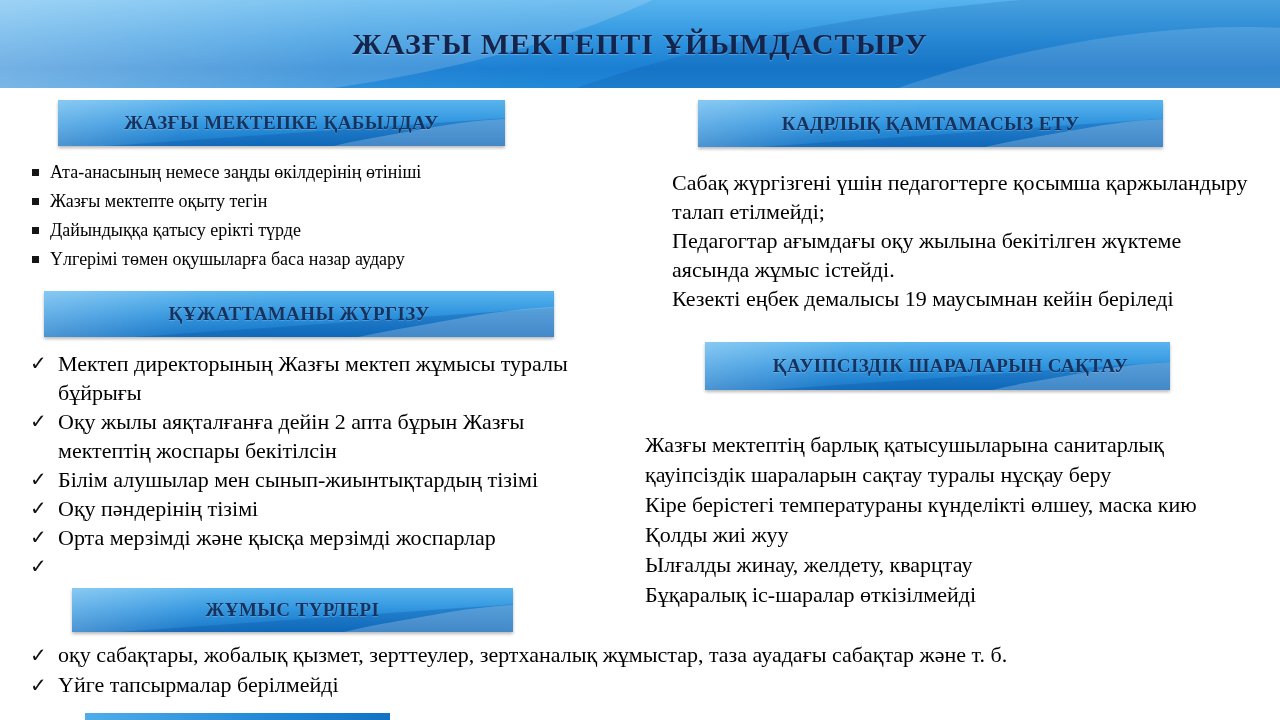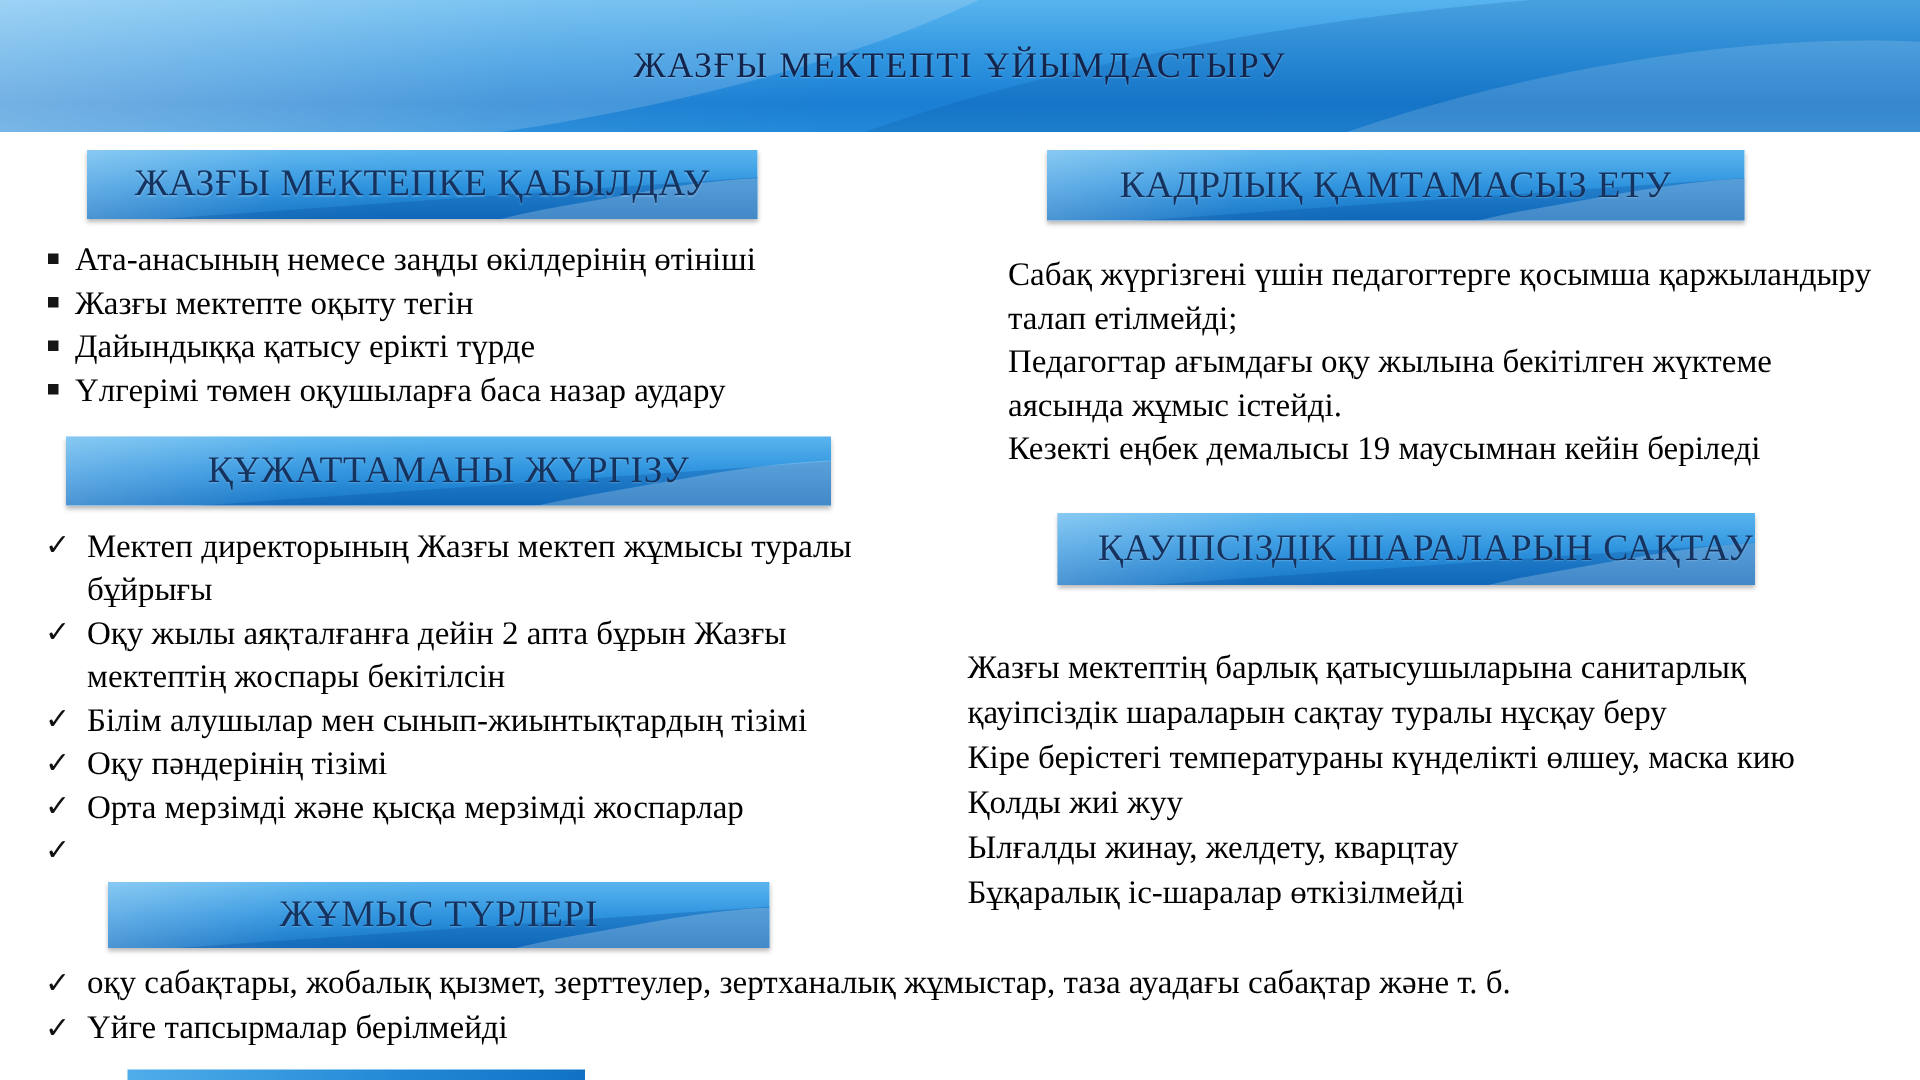--- a/index.html
+++ b/index.html
@@ -25,21 +25,21 @@
   .header .swoosh2 {
     position:absolute; right:-220px; bottom:-200px; width:1100px; height:280px;
     background:rgba(8,70,150,0.18); transform:rotate(-7deg); border-radius:50%;
   }
   .header .swoosh3 {
     position:absolute; right:-180px; bottom:-230px; width:800px; height:270px;
     background:rgba(255,255,255,0.14); transform:rotate(-12deg); border-radius:50%;
   }
   .slide-title {
     position:relative; z-index:2;
-    font-size:24px; font-weight:normal; letter-spacing:1px; color:#13254d;
+    font-size:30px; font-weight:bold; letter-spacing:1px; color:#13254d;
     text-shadow:0 1px 1px rgba(255,255,255,0.25);
   }
 
   
   .banner {
     position:absolute; overflow:hidden;
     background:
       linear-gradient(115deg, rgba(255,255,255,0.28) 0%, rgba(255,255,255,0.04) 30%, rgba(255,255,255,0) 48%),
       linear-gradient(180deg, #5ab5ee 0%, #2e93de 52%, #1172c4 100%);
     box-shadow:0 2px 3px rgba(0,0,0,0.28);
@@ -48,34 +48,34 @@
   .banner::before {
     content:""; position:absolute; left:-40px; bottom:-34px; width:130%; height:48px;
     background:rgba(10,80,160,0.30); transform:rotate(-4deg);
   }
   .banner::after {
     content:""; position:absolute; right:-60px; bottom:-46px; width:70%; height:60px;
     background:rgba(255,255,255,0.22); transform:rotate(-10deg); border-radius:40%;
   }
   .banner-label {
     position:relative; z-index:2;
-    font-weight:normal; font-size:25px; color:#16335f; letter-spacing:0.4px;
+    font-weight:bold; font-size:19px; color:#16335f; letter-spacing:0.4px;
     text-shadow:0 1px 1px rgba(255,255,255,0.2);
   }
   .b-left1  { left:58px;  top:100px; width:447px; height:46px; }
   .b-left2  { left:44px;  top:291px; width:510px; height:46px; }
   .b-left3  { left:72px;  top:588px; width:441px; height:44px; }
   .b-right1 { left:698px; top:100px; width:465px; height:47px; }
   .b-right2 { left:705px; top:342px; width:465px; height:48px;padding-left:26px; }
 
   
   ul { list-style:none; }
   .bullet-list {
     position:absolute; left:30px; top:158px; width:605px;
-    font-size:22px; line-height:29px;
+    font-size:18px; line-height:29px;
   }
   .bullet-list li { display:flex; }
   .sq { flex:none; width:7px; height:7px; background:#151515; margin:11px 11px 0 2px; }
 
   .check-list {
     position:absolute; font-size:22px; line-height:29px;
   }
   .check-list li { display:flex; }
   .check-list .chk {
     flex:none; width:28px; font-size:20px; font-weight:bold; color:#111;

